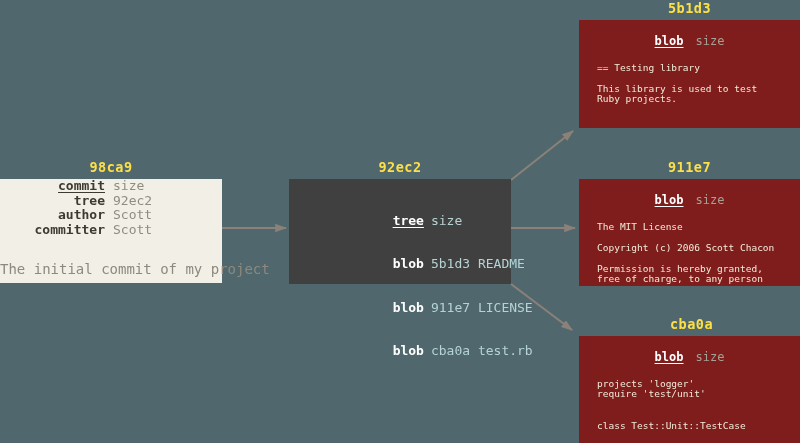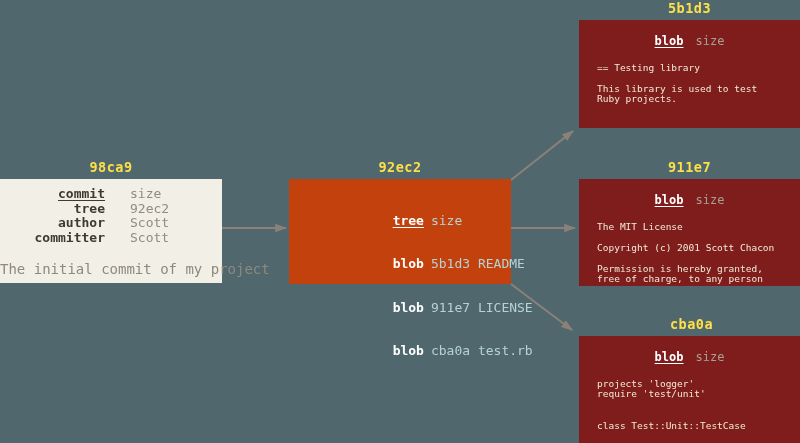--- a/index.html
+++ b/index.html
@@ -16,30 +16,30 @@
     text-align:center; letter-spacing:0.5px;
   }
   #label-commit { left:0px;   top:159px; width:222px; }
   #label-tree   { left:289px; top:159px; width:222px; }
   #label-blob1  { left:579px; top:0px;   width:221px; }
   #label-blob2  { left:579px; top:159px; width:221px; }
   #label-blob3  { left:581px; top:316px; width:221px; }
 
   .box { position:absolute; }
   #box-commit { left:0px;   top:179px; width:222px; height:104px; background:#F1EFE6; }
-  #box-tree   { left:289px; top:179px; width:222px; height:105px; background:#c2410c; }
+  #box-tree   { left:289px; top:179px; width:222px; height:105px; background:#404040; }
   .blob-box   { left:579px; width:221px; height:107px; background:#7f1d1d; }
   #box-blob1  { top:20px; height:108px; }
   #box-blob2  { top:179px; }
   #box-blob3  { top:336px; }
 
   
   .commit-rows {
-    display:grid; grid-template-columns:97px 1fr; column-gap:25px;
-    padding:8px 0 0 8px; font-size:13px; line-height:14.5px;
+    display:grid; grid-template-columns:97px 1fr; column-gap:8px;
+    padding:0 0 0 8px; font-size:13px; line-height:14.5px;
   }
   .ckey { text-align:right; font-weight:bold; color:#3E3A32; white-space:pre; }
   .cval { color:#918C80; white-space:pre; }
   .commit-msg {
     position:absolute; left:0; top:82px; width:100%;
     text-align:center; font-size:14px; color:#8E897E; white-space:pre;
   }
 
   
   .tree-rows { padding:20px 0 0 41px; font-size:13px; line-height:14.5px; }
@@ -124,21 +124,21 @@
     </div>
   </div>
 
   <div class="box blob-box" id="box-blob2">
     <div class="blob-header">
       <span class="bkey u">blob</span><span class="bsize">size</span>
     </div>
     <div class="blob-body">
       <div class="bline">The MIT License</div>
       <div class="bline"></div>
-      <div class="bline">Copyright (c) 2001 Scott Chacon</div>
+      <div class="bline">Copyright (c) 2006 Scott Chacon</div>
       <div class="bline"></div>
       <div class="bline">Permission is hereby granted,</div>
       <div class="bline">free of charge, to any person</div>
     </div>
   </div>
 
   <div class="box blob-box" id="box-blob3">
     <div class="blob-header">
       <span class="bkey u">blob</span><span class="bsize">size</span>
     </div>

